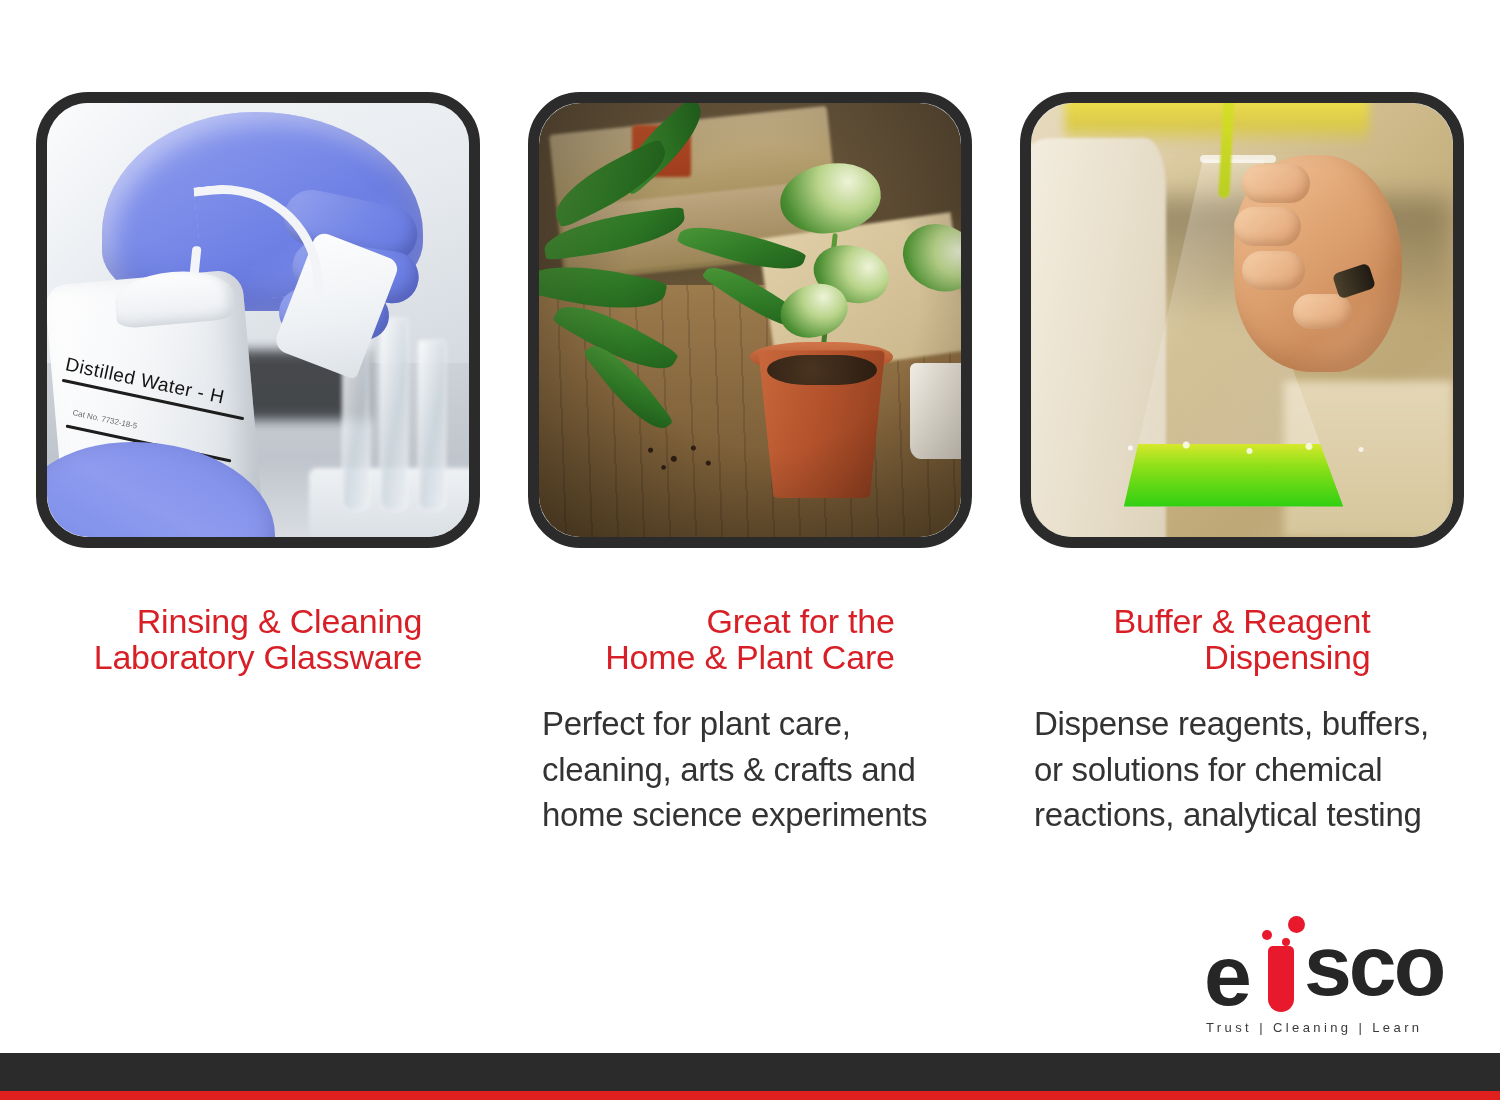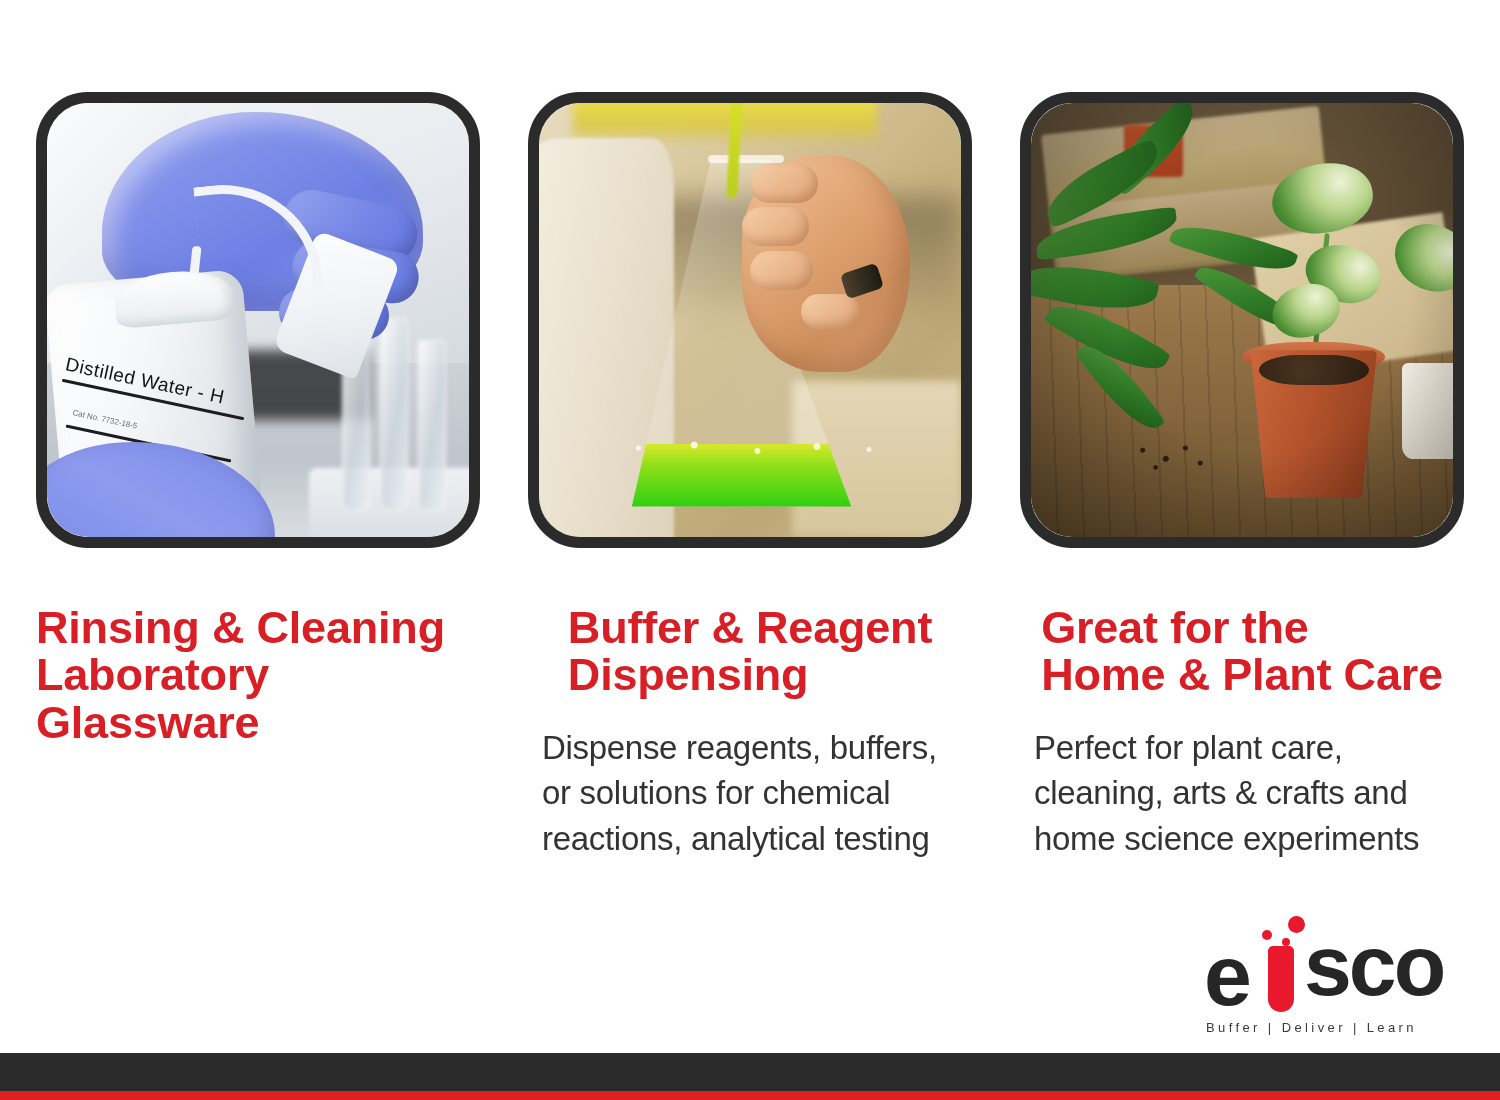--- a/index.html
+++ b/index.html
@@ -322,24 +322,24 @@
   }
   .p3-vignette {
     position: absolute; inset: 0;
     background: radial-gradient(ellipse at 55% 45%, rgba(0,0,0,0) 45%, rgba(0,0,0,.42) 100%);
   }
 
   
   .heading {
     margin-top: 56px;
     color: #d81f26;
-    font-size: 45px;
+    font-size: 34px;
     line-height: 1.05;
-    font-weight: bold;
-    text-align: left;
+    font-weight: normal;
+    text-align: right;
     letter-spacing: -.2px;
     white-space: pre-line;
   }
   .body-text {
     margin-top: 26px;
     align-self: flex-start;
     padding-left: 18px;
     padding-right: 6px;
     color: #333333;
     font-size: 33px;
@@ -418,48 +418,20 @@
         <div class="p1-cap"></div>
         <div class="p1-label-line"></div>
         <div class="p1-label-text">Distilled Water - H</div>
         <div class="p1-label-sub">Cat No. 7732-18-5</div>
         <div class="p1-label-line p1-label-line2"></div>
         <div class="p1-glove-bottom"></div>
       </div>
     </div>
     <div class="heading">Rinsing &amp; Cleaning
 Laboratory Glassware</div>
-  </div>
-
-  <div class="column col-2">
-    <div class="card">
-      <div class="photo">
-        <div class="p2-bg"></div>
-        <div class="p2-blurband"></div>
-        <div class="p2-bench"></div>
-        <div class="p2-topglow"></div>
-        <div class="p2-coat"></div>
-        <div class="p2-flask"></div>
-        <div class="p2-liquid">
-            <div class="p2-liquid-fill"></div>
-          </div>
-        <div class="p2-foam"></div>
-        <div class="p2-flask-rim"></div>
-        <div class="p2-pour"></div>
-        <div class="p2-hand"></div>
-        <div class="p2-knuckle p2-k1"></div>
-        <div class="p2-knuckle p2-k2"></div>
-        <div class="p2-knuckle p2-k3"></div>
-        <div class="p2-knuckle p2-k4"></div>
-        <div class="p2-ring"></div>
-      </div>
-    </div>
-    <div class="heading">Buffer &amp; Reagent
-Dispensing</div>
-    <div class="body-text">Dispense reagents, buffers, or solutions for chemical reactions, analytical testing</div>
   </div>
 
   <div class="column col-3">
     <div class="card">
       <div class="photo">
         <div class="p3-bg"></div>
         <div class="p3-wood"></div>
         <div class="p3-crate"></div>
         <div class="p3-crate-front"></div>
         <div class="p3-backpot"></div>
@@ -483,26 +455,54 @@
         <div class="p3-soil"></div>
         <div class="p3-dirt"></div>
         <div class="p3-vignette"></div>
       </div>
     </div>
     <div class="heading">Great for the
 Home &amp; Plant Care</div>
     <div class="body-text">Perfect for plant care, cleaning, arts &amp; crafts and home science experiments</div>
   </div>
 
+  <div class="column col-2">
+    <div class="card">
+      <div class="photo">
+        <div class="p2-bg"></div>
+        <div class="p2-blurband"></div>
+        <div class="p2-bench"></div>
+        <div class="p2-topglow"></div>
+        <div class="p2-coat"></div>
+        <div class="p2-flask"></div>
+        <div class="p2-liquid">
+            <div class="p2-liquid-fill"></div>
+          </div>
+        <div class="p2-foam"></div>
+        <div class="p2-flask-rim"></div>
+        <div class="p2-pour"></div>
+        <div class="p2-hand"></div>
+        <div class="p2-knuckle p2-k1"></div>
+        <div class="p2-knuckle p2-k2"></div>
+        <div class="p2-knuckle p2-k3"></div>
+        <div class="p2-knuckle p2-k4"></div>
+        <div class="p2-ring"></div>
+      </div>
+    </div>
+    <div class="heading">Buffer &amp; Reagent
+Dispensing</div>
+    <div class="body-text">Dispense reagents, buffers, or solutions for chemical reactions, analytical testing</div>
+  </div>
+
 </div>
 
 <div class="logo">
   <span class="logo-word logo-e">e</span>
   <span class="logo-tube"></span>
   <span class="bubble b1"></span>
   <span class="bubble b2"></span>
   <span class="bubble b3"></span>
   <span class="logo-word logo-sco">sco</span>
-  <span class="logo-tagline">Buffer | Deliver | Learn</span>
+  <span class="logo-tagline">Trust | Cleaning | Learn</span>
 </div>
 
 <div class="bar-dark"></div>
 <div class="bar-red"></div>
 
 </body></html>

